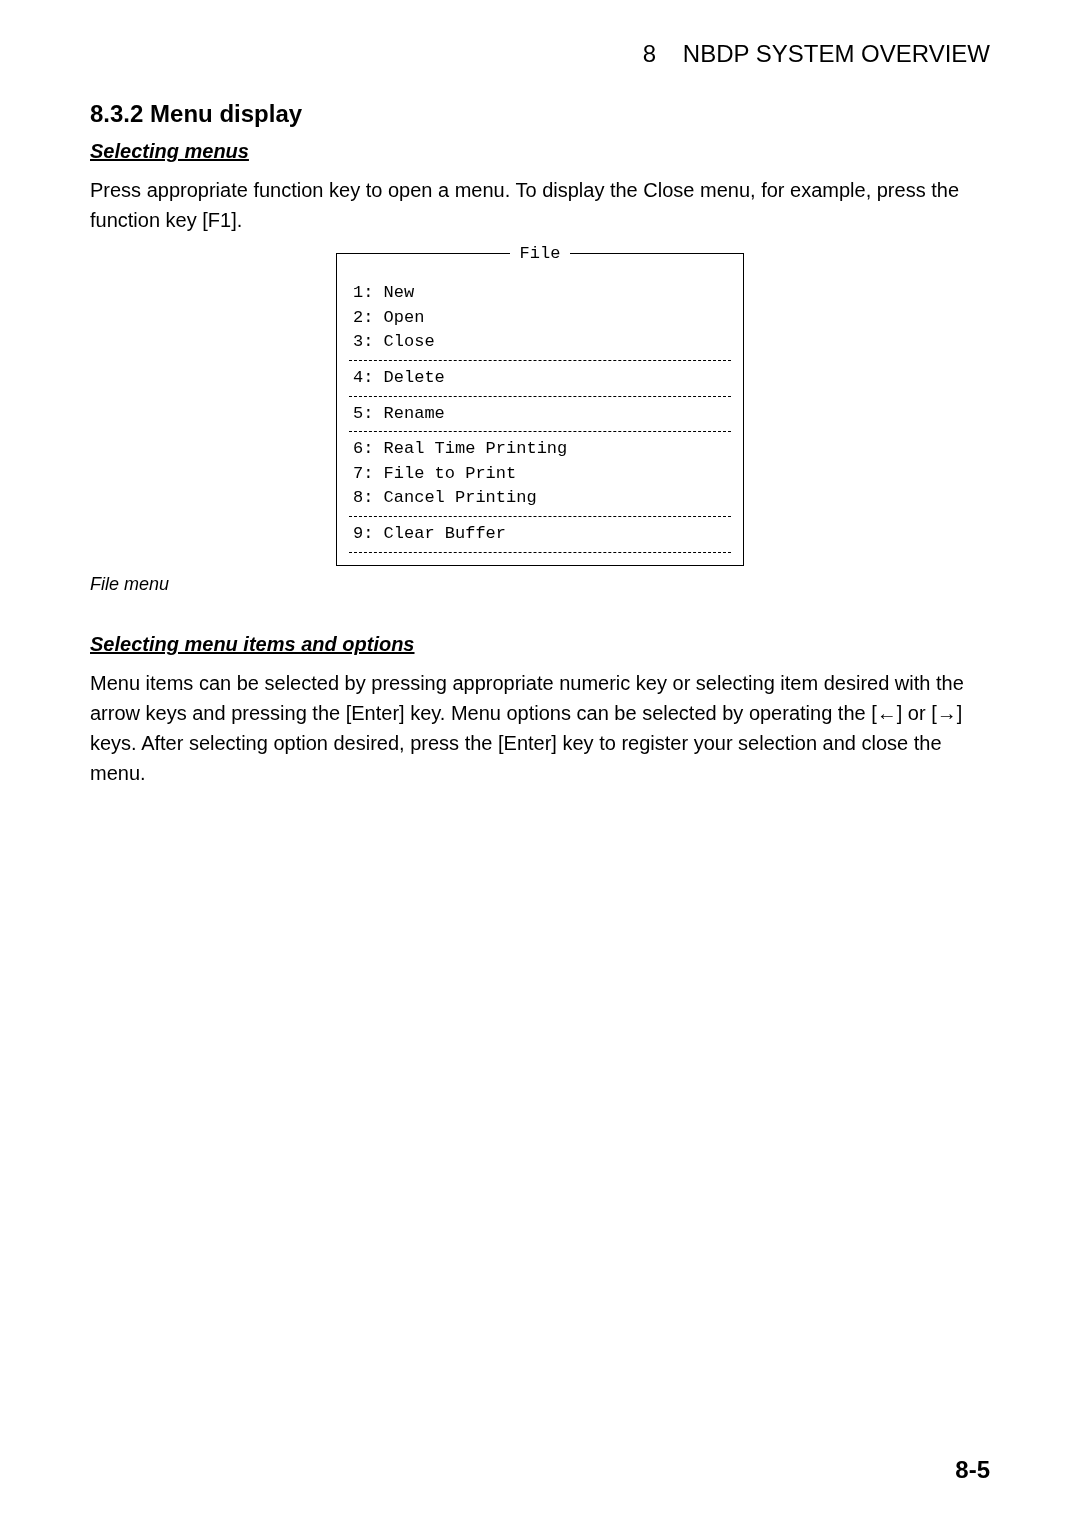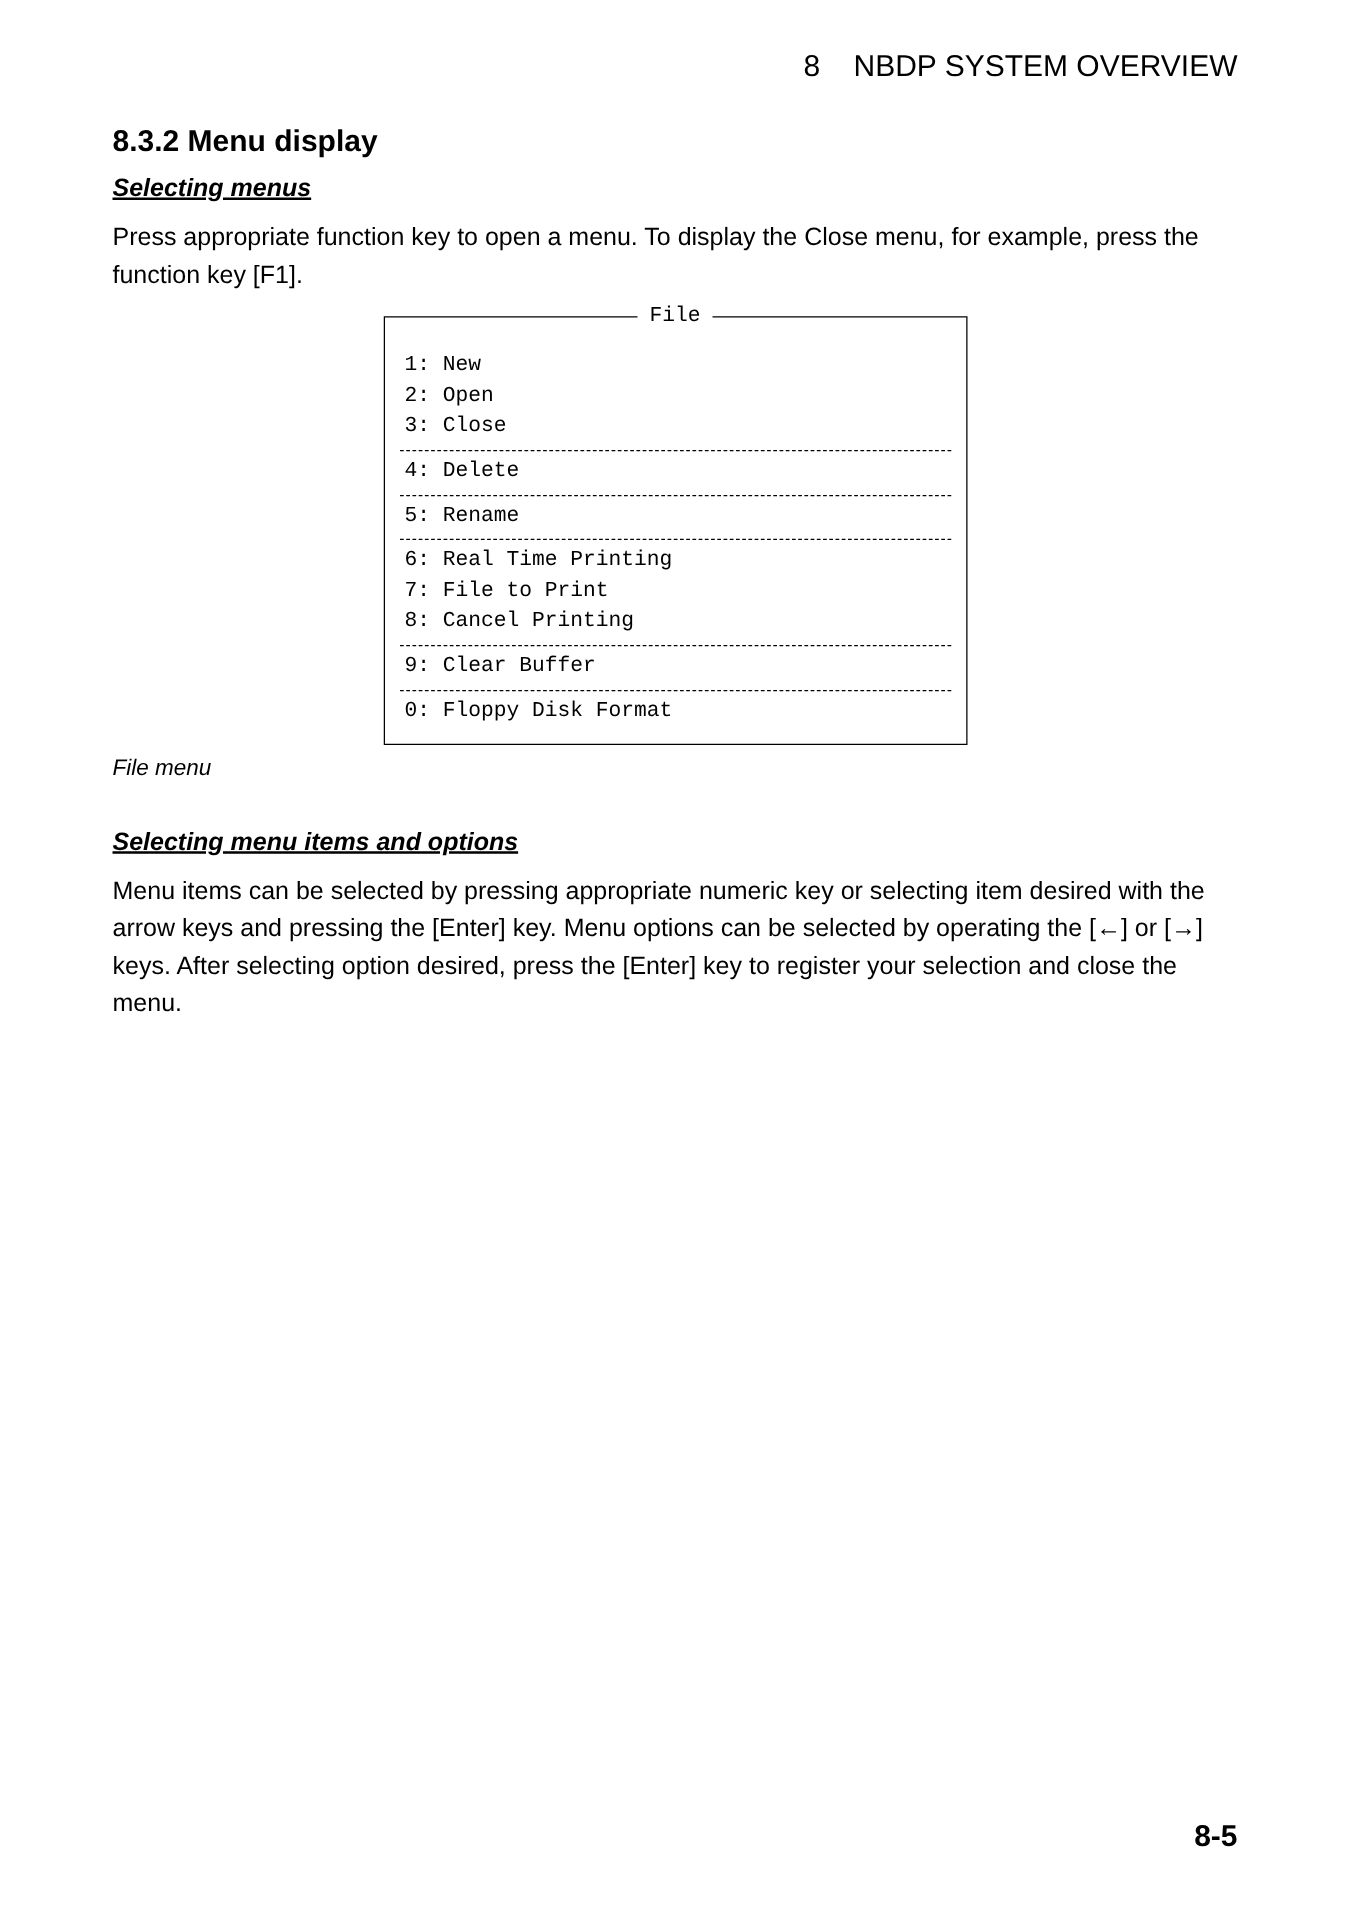--- a/index.html
+++ b/index.html
@@ -38,21 +38,21 @@
       line-height: 1.5;
       margin-bottom: 18px;
     }
     .menu-wrapper {
       display: flex;
       justify-content: center;
       margin-bottom: 8px;
     }
     .menu-box {
       border: 1px solid #000;
-      width: 467px;
+      width: 408px;
       font-family: "Courier New", Courier, monospace;
       font-size: 17px;
       position: relative;
       padding: 24px 12px 10px 12px;
       line-height: 1.45;
     }
     .menu-title-wrap {
       position: absolute;
       top: -12px;
       left: 0;
@@ -133,23 +133,20 @@
       <div>7: File to Print</div>
       <div>8: Cancel Printing</div>
     </div>
     <hr class="menu-sep">
 
     <div class="menu-section">
       <div>9: Clear Buffer</div>
     </div>
     <hr class="menu-sep">
 
-    <div class="menu-section">
-      <div>0: Floppy Disk Format</div>
-    </div>
   </div>
 </div>
 
 <p class="menu-caption">File menu</p>
 
 <h3 class="subsection-heading">Selecting menu items and options</h3>
 
 <p class="body-text">Menu items can be selected by pressing appropriate numeric key or selecting item desired with the arrow keys and pressing the [Enter] key. Menu options can be selected by operating the [←] or [→] keys. After selecting option desired, press the [Enter] key to register your selection and close the menu.</p>
 
 <div class="page-footer">8-5</div>

